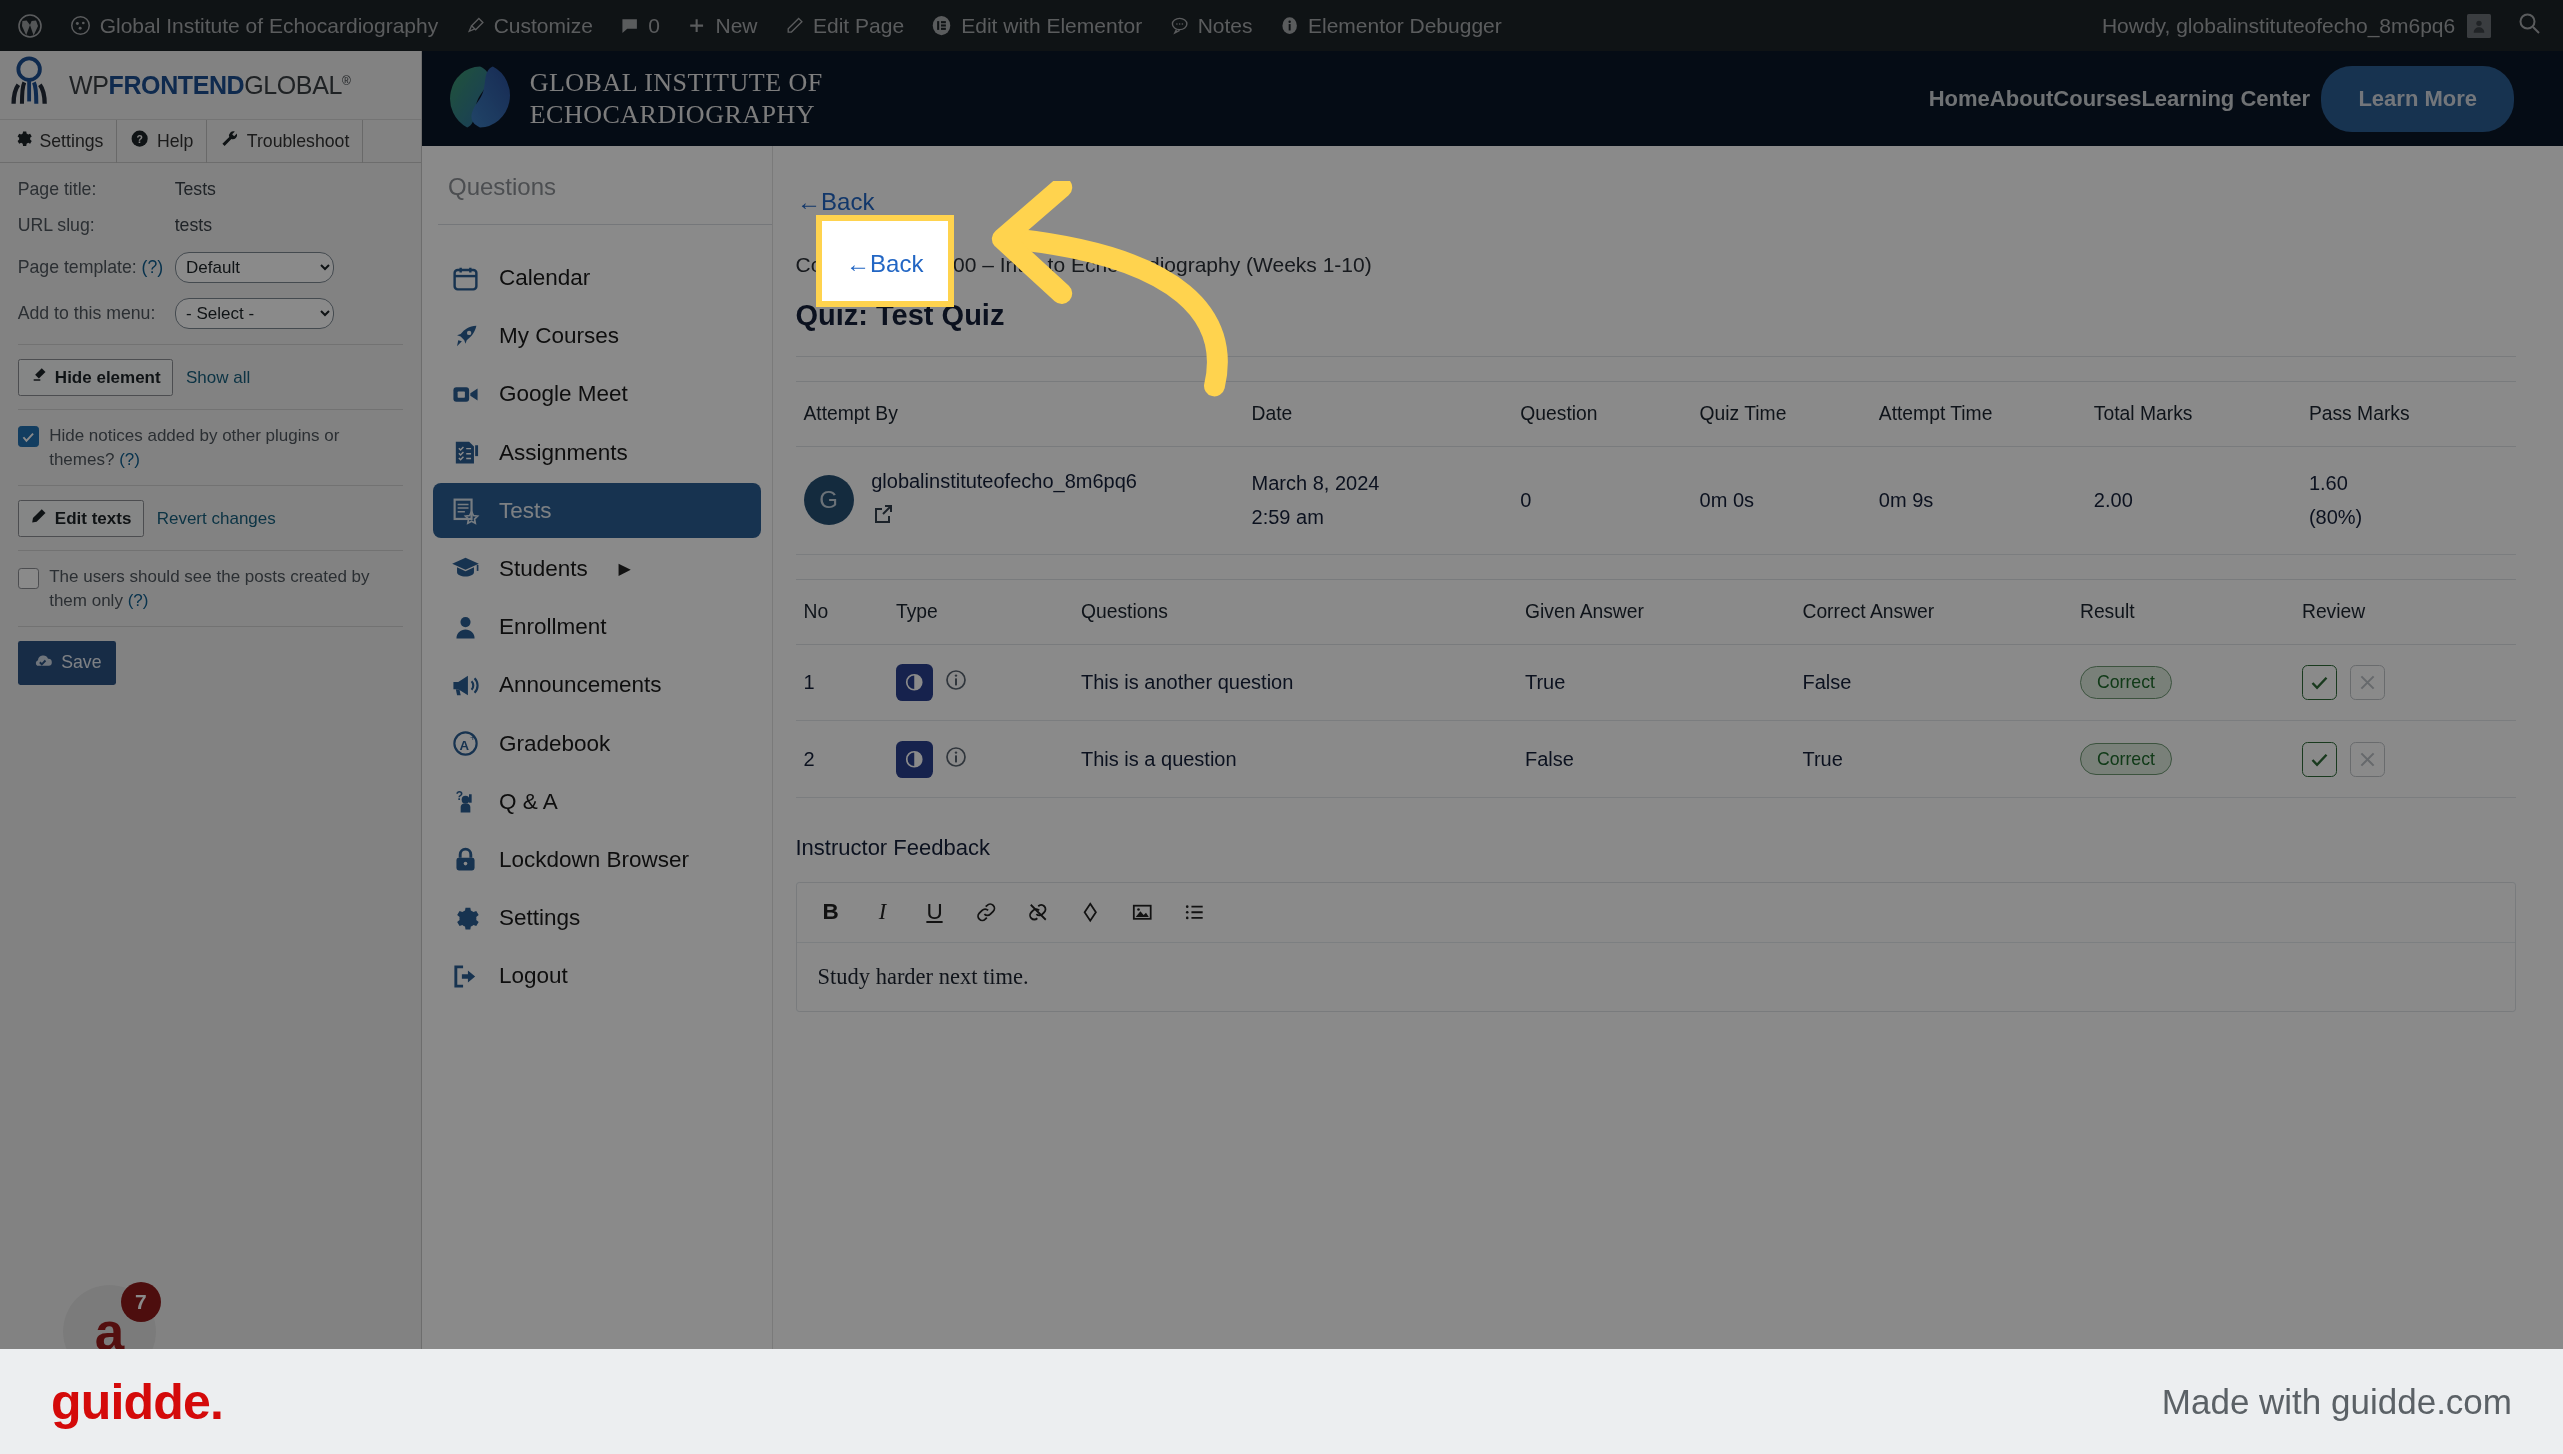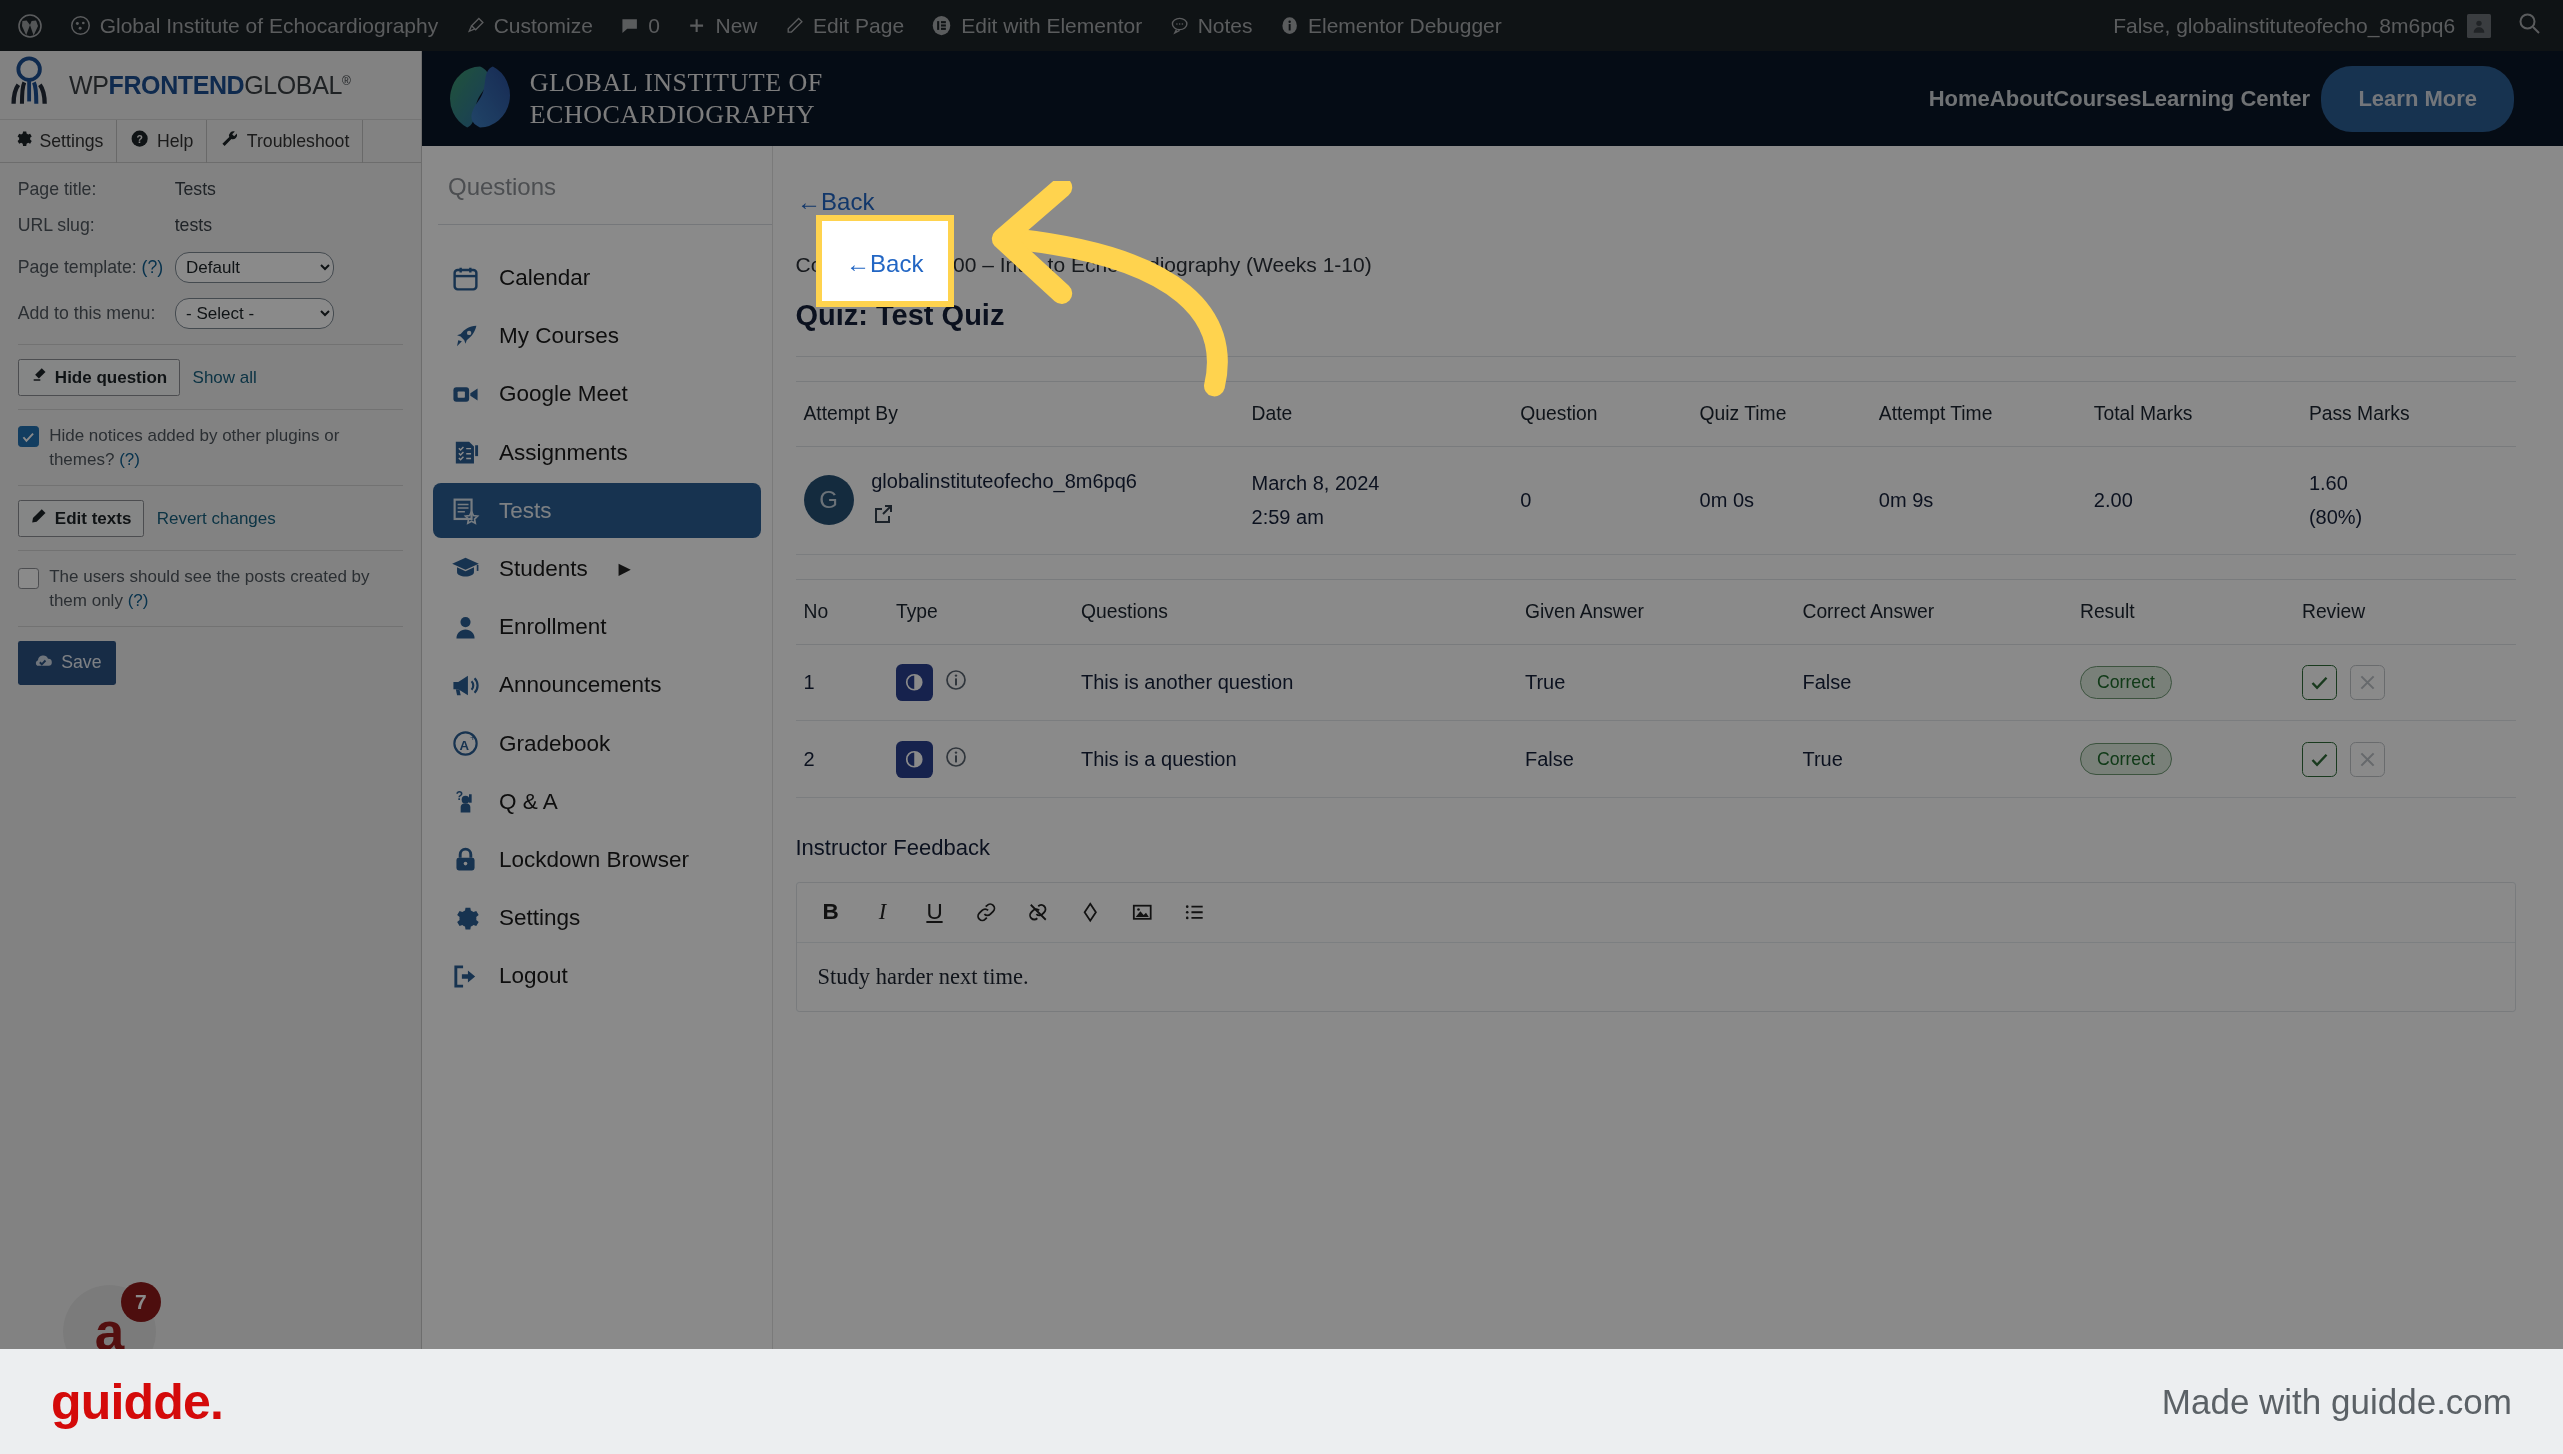--- a/index.html
+++ b/index.html
@@ -272,21 +272,21 @@
               <ellipse cx="12" cy="12" rx="9" ry="10.5" fill="#a7aaad"></ellipse>
               <circle cx="12" cy="7.2" r="1.5" fill="#1d2327"></circle>
               <rect x="10.8" y="10" width="2.4" height="8" fill="#1d2327"></rect>
             </svg>
         </span>
         <span>Elementor Debugger</span>
       </div>
     </div>
     <div class="wp-ab-right">
       <div class="howdy">
-        <span>False, globalinstituteofecho_8m6pq6</span>
+        <span>Howdy, globalinstituteofecho_8m6pq6</span>
         <span class="howdy-av">
           <svg width="16" height="16" viewBox="0 0 24 24">
               <circle cx="12" cy="8" r="4" fill="#3b4146"></circle>
               <path d="M4 22c0-5 4-8 8-8s8 3 8 8z" fill="#3b4146"></path>
             </svg>
         </span>
       </div>
       <span class="search-ic">
         <svg width="24" height="24" viewBox="0 0 24 24">
             <circle cx="10.5" cy="10.5" r="7" fill="none" stroke="#a7aaad" stroke-width="2"></circle>
@@ -369,21 +369,21 @@
       <div class="fa-hr"></div>
 
       <div class="fa-btnrow">
         <span class="fa-btn">
           <span>
             <svg width="17.7" height="17.7" viewBox="0 0 24 24">
                 <path fill="#1d2327" d="M16 3l5 5-9 9-5-5z"></path>
                 <path d="M5 19h9" stroke="#1d2327" stroke-width="2"></path>
               </svg>
           </span>
-          <span>Hide question</span>
+          <span>Hide element</span>
         </span>
         <span class="fa-link">Show all</span>
       </div>
 
       <div class="fa-hr"></div>
 
       <label class="fa-check">
         <span class="cbx on">
           <svg width="14.5" height="14.5" viewBox="0 0 24 24">
               <path d="M4 12l5 6 11-12" fill="none" stroke="#fff" stroke-width="3.2"></path>

